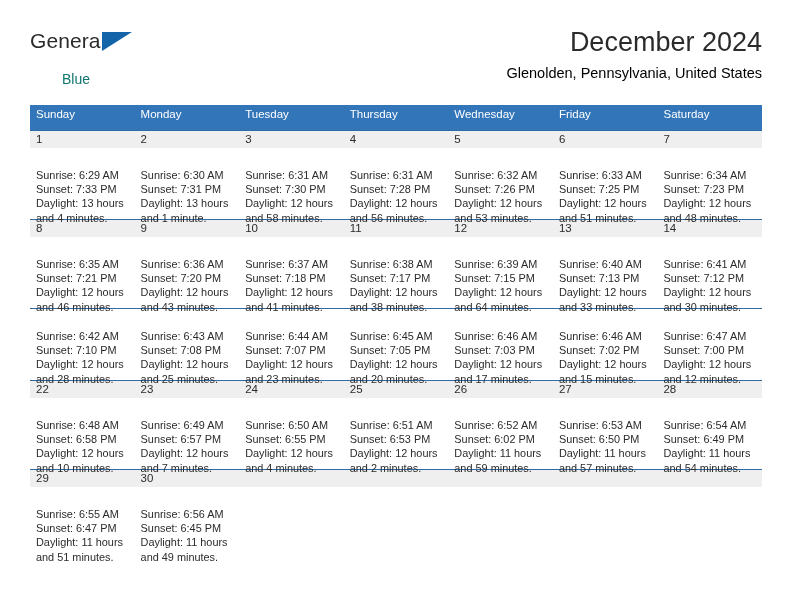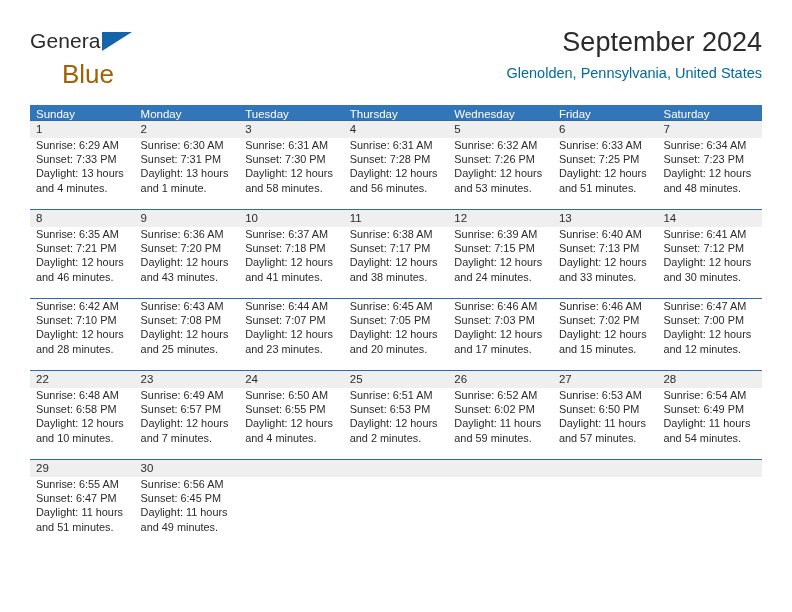--- a/index.html
+++ b/index.html
@@ -51,59 +51,59 @@
     position: absolute;
     left: 72px;
     top: 2px;
     width: 0;
     height: 0;
     border-left: 30px solid #1464aa;
     border-bottom: 19px solid transparent;
   }
   .brand-line2 {
     display: block;
-    font-size: 26px;
-    color: #a16207;
+    font-size: 14px;
+    color: #0f766e;
     margin-left: 32px;
-    margin-top: 7px;
+    margin-top: 18px;
   }
 
   .title-block {
     position: absolute;
     right: 0;
     top: 0;
     text-align: right;
   }
   .month-title {
     font-size: 27px;
     color: #2b2b2b;
     font-weight: normal;
     line-height: 32px;
     white-space: nowrap;
   }
   .location {
     font-size: 14.5px;
-    color: #0369a1;
+    color: #000000;
     line-height: 20px;
     margin-top: 5px;
     white-space: nowrap;
   }
 
   
   .calendar {
     position: absolute;
     left: 30px;
     top: 105px;
     width: 732px;
   }
 
   .weekday-row {
     display: flex;
     background: #3275b9;
-    height: 15px;
+    height: 25px;
   }
   .weekday {
     flex: 1 1 0;
     font-size: 11.5px;
     color: #ffffff;
     line-height: 19px;
     padding-left: 6px;
     box-sizing: border-box;
     white-space: nowrap;
   }
@@ -127,21 +127,21 @@
   .daynum {
     flex: 1 1 0;
     font-size: 11.5px;
     color: #2b2b2b;
     line-height: 17px;
     padding-left: 6px;
     box-sizing: border-box;
   }
   .daycell {
     flex: 1 1 0;
-    padding: 0 6px 0 6px;
+    padding: 20px 6px 0 6px;
     box-sizing: border-box;
   }
   .daycell p {
     margin: 0;
     font-size: 10.9px;
     line-height: 14.2px;
     color: #2b2b2b;
     white-space: nowrap;
   }
 </style>
@@ -152,21 +152,21 @@
 
   <div class="header">
 
     <div class="brand">
       <span class="brand-line1">General</span>
       <span class="brand-mark"></span>
       <span class="brand-line2">Blue</span>
     </div>
 
     <div class="title-block">
-      <div class="month-title">September 2024</div>
+      <div class="month-title">December 2024</div>
       <div class="location">Glenolden, Pennsylvania, United States</div>
     </div>
 
   </div>
 
   <div class="calendar">
 
     <div class="weekday-row">
       <div class="weekday">Sunday</div>
       <div class="weekday">Monday</div>
@@ -265,21 +265,21 @@
         <div class="daycell">
           <p>Sunrise: 6:38 AM</p>
           <p>Sunset: 7:17 PM</p>
           <p>Daylight: 12 hours</p>
           <p>and 38 minutes.</p>
         </div>
         <div class="daycell">
           <p>Sunrise: 6:39 AM</p>
           <p>Sunset: 7:15 PM</p>
           <p>Daylight: 12 hours</p>
-          <p>and 24 minutes.</p>
+          <p>and 64 minutes.</p>
         </div>
         <div class="daycell">
           <p>Sunrise: 6:40 AM</p>
           <p>Sunset: 7:13 PM</p>
           <p>Daylight: 12 hours</p>
           <p>and 33 minutes.</p>
         </div>
         <div class="daycell">
           <p>Sunrise: 6:41 AM</p>
           <p>Sunset: 7:12 PM</p>

